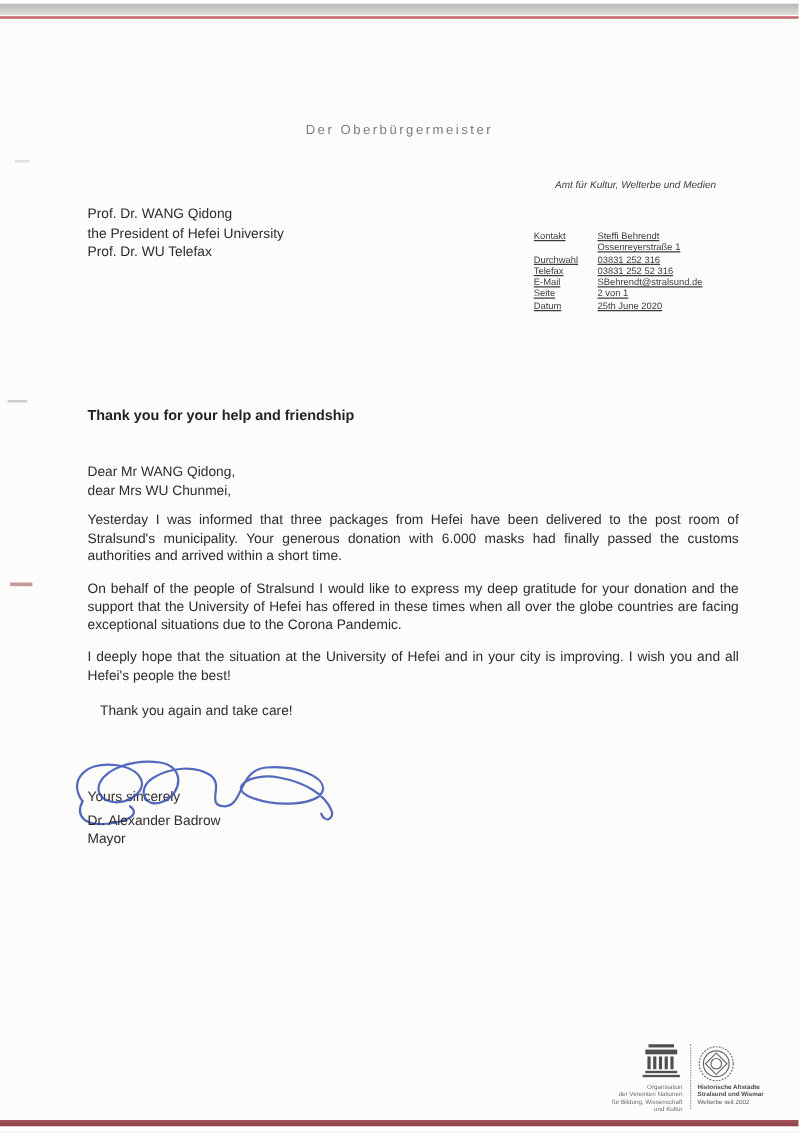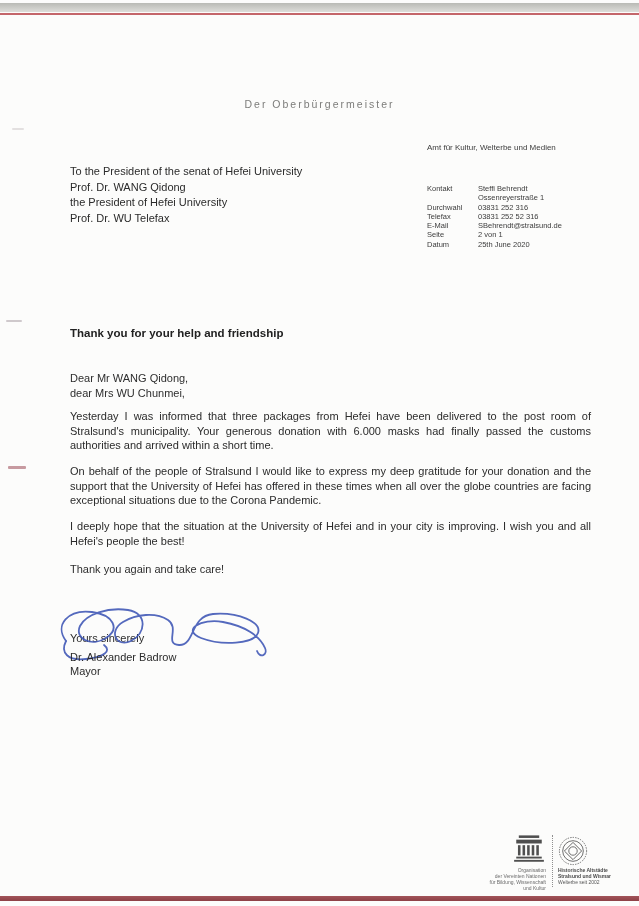--- a/index.html
+++ b/index.html
@@ -22,36 +22,36 @@
 
   
   .logo-row{position:absolute;top:50px;left:0;width:100%;
     display:flex;align-items:center;justify-content:center;gap:9px;}
   .brand-prefix{font-size:28px;font-weight:400;color:#8f8f8d;letter-spacing:0.5px;}
   .brand-name{font-size:29px;font-weight:700;color:#6d6d6b;letter-spacing:0.5px;}
   .logo-subtitle{position:absolute;top:98px;left:0;width:100%;text-align:center;
     font-size:10.5px;color:#7c7c7a;letter-spacing:2px;}
 
   
-  .department{position:absolute;left:427px;top:143px;font-size:8px;color:#3c3c3c;}
-  .meta-block{position:absolute;left:427px;top:184px;font-size:7.5px;line-height:9.3px;color:#3c3c3c;}
+  .department{position:absolute;left:444px;top:143px;font-size:8px;color:#3c3c3c;font-style:italic;}
+  .meta-block{position:absolute;left:427px;top:184px;font-size:7.5px;line-height:9.3px;color:#3c3c3c;text-decoration:underline;}
   .meta-row{display:flex;}
   .meta-label{width:51px;flex:0 0 51px;}
   .meta-value{white-space:nowrap;}
 
   
   .recipient{position:absolute;left:70px;top:164px;font-size:11px;line-height:15.5px;color:#2b2b2b;}
 
   
   .subject{position:absolute;left:70px;top:327px;font-size:11.5px;font-weight:700;color:#222;}
   .salutation{position:absolute;left:70px;top:371px;font-size:11px;line-height:15px;}
   .body-text{position:absolute;left:70px;width:521px;font-size:11px;line-height:14.6px;
     text-align:justify;color:#2b2b2b;}
   .p1{top:409px;} .p2{top:464px;} .p3{top:519px;}
-  .closing{position:absolute;left:70px;top:563px;font-size:11px;}
+  .closing{position:absolute;left:80px;top:563px;font-size:11px;}
   .valediction{position:absolute;left:70px;top:590px;font-size:11px;margin-top:42px;}
 
   
   .signature{position:absolute;left:52px;top:601px;width:230px;height:66px;}
   .signer-name{position:absolute;left:70px;top:651px;font-size:11px;color:#2b2b2b;}
   .signer-title{position:absolute;left:70px;top:665px;font-size:11px;color:#2b2b2b;}
 
   
   .unesco-icon{position:absolute;left:512px;top:834px;}
   .unesco-caption{position:absolute;left:468px;top:867px;width:78px;text-align:right;
@@ -72,21 +72,20 @@
   <div class="scan-top-line"></div>
   <div class="fold-mark fold-1"></div>
   <div class="fold-mark fold-2"></div>
   <div class="fold-mark fold-3"></div>
 
   <div class="logo-subtitle">Der Oberbürgermeister</div>
 
   <div class="department">Amt für Kultur, Welterbe und Medien</div>
 
   <div class="recipient">
-    <div>To the President of the senat of Hefei University</div>
     <div>Prof. Dr. WANG Qidong</div>
     <div>the President of Hefei University</div>
     <div>Prof. Dr. WU Telefax</div>
   </div>
 
   <div class="meta-block">
     <div class="meta-row">
       <span class="meta-label">Kontakt</span>
       <span class="meta-value">Steffi Behrendt</span>
     </div>

